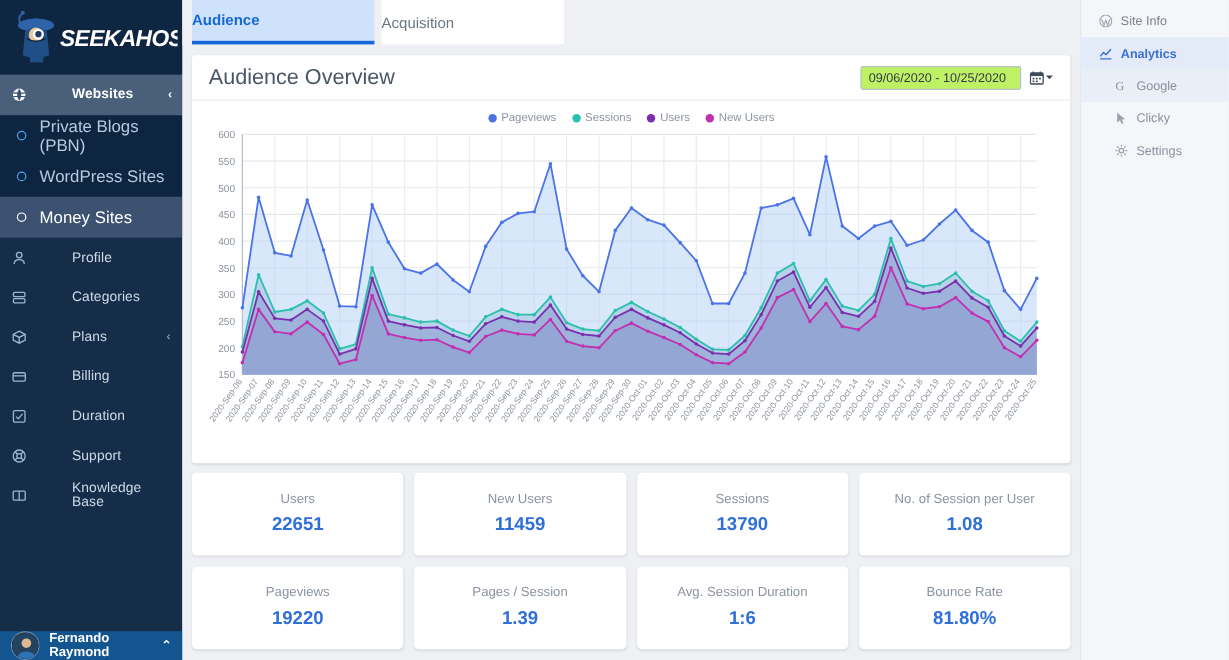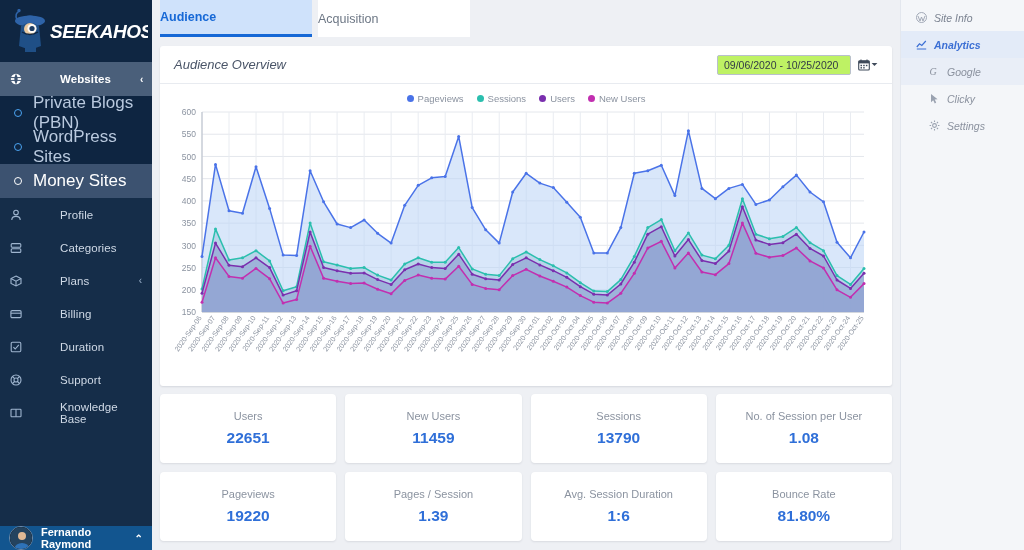--- a/index.html
+++ b/index.html
@@ -40,21 +40,21 @@
   .nav-item .ni-caret { font-size: 10px; color: #9fb5cf; }
   .nav-item.section-active {
     background: #4a5f7a; color: #ffffff; font-weight: bold; height: 34px;
   }
   .nav-item.section-active .ni-ico { color: #fff; }
   .nav-item.section-active .ni-caret { color: #fff; }
   .sub-list { background: #0e2541; }
   .sub-item {
     display: flex; align-items: center;
     height: 34px; padding-left: 14px;
-    color: #b9c9de; font-size: 17px; cursor: pointer;
+    color: #b9c9de; font-size: 14px; cursor: pointer;
   }
   .sub-item.active { background: #3c5270; color: #fff; }
   .sub-item .si-ico {
     width: 15px; flex: 0 0 15px;
     display: flex; align-items: center;
   }
   .sub-item .si-label { padding-left: 4px; }
   .ring {
     width: 8px; height: 8px; border: 1.6px solid #4aa3f0; border-radius: 50%;
     display: block;
@@ -95,21 +95,21 @@
     margin: 8px 8px 0 8px;
     background: #fff; border-radius: 3px;
     box-shadow: 0 1px 2px rgba(30,40,60,.12);
     display: flex; flex-direction: column;
     height: 340px;
   }
   .panel-head {
     height: 38px; display: flex; align-items: center;
     padding: 0 14px; border-bottom: 1px solid #e8ebf0;
   }
-  .panel-title { font-size: 13px; color: #4a5568; flex: 1; font-style: italic; }
+  .panel-title { font-size: 18px; color: #4a5568; flex: 1; }
   .daterange {
     display:flex; align-items:center; gap:7px;
   }
   .date-input {
     border: 1px solid #b9c0cc; border-radius: 2px;
     font-size: 10.5px; color: #333b47; padding: 3px 6px;
     width: 134px; height: 20px; font-family: Liberation Sans, sans-serif;
     background: #bef264;
   }
   .cal-btn { display:flex; align-items:center; gap:1px; cursor:pointer; color:#3f4a5a;}
@@ -133,21 +133,20 @@
     display: flex; flex-direction: column; align-items: center; justify-content: center;
   }
   .stat-label { font-size: 11px; color: #8b93a0; }
   .stat-value { font-size: 15.5px; color: #2f6fd8; font-weight: bold; margin-top: 7px; }
 
   
   .rsb {
     width: 124px; flex: 0 0 124px; height: 550px;
     background: #f4f6f9; border-left: 1px solid #e3e7ee;
     padding-top: 4px;
-    font-style: italic;
   }
   .r-item {
     display: flex; align-items: center; height: 27px; padding-left: 14px;
     font-size: 10.5px; color: #7b8391; cursor: pointer; gap: 7px;
   }
   .r-item.active { background: #e3ebf8; color: #3b6fd4; font-weight: bold; }
   .r-item .r-ico { width: 12px; flex: 0 0 12px; display:flex; align-items:center; justify-content:center; }
   .r-sub { display: flex; align-items: center; height: 27px; padding-left: 27px;
            font-size: 10.5px; color: #8a919e; cursor: pointer; gap: 7px; }
   .r-sub.sel { background: #e9eef7; color: #6b7datural; }

